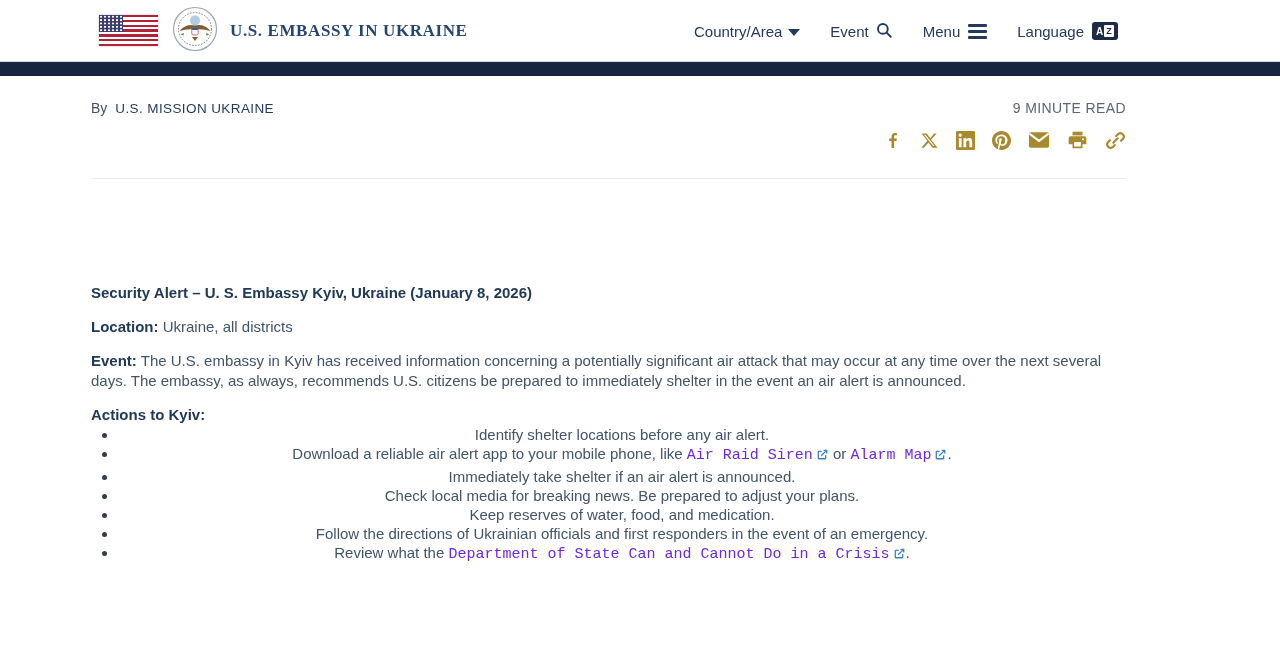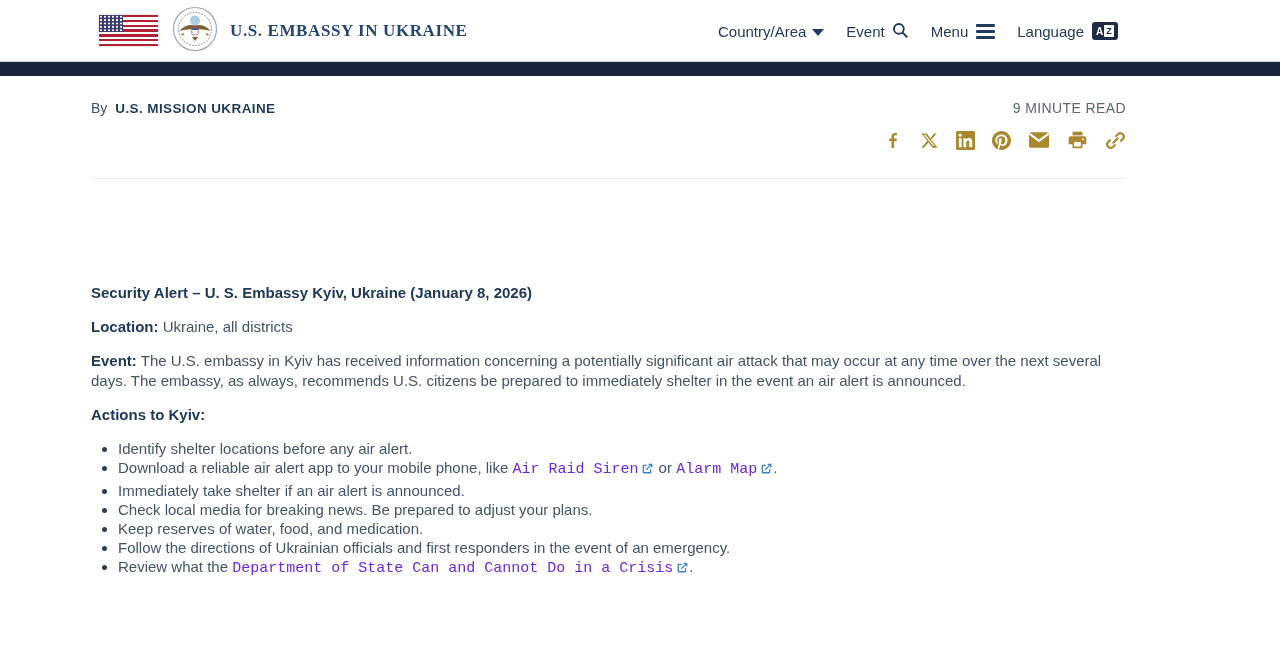--- a/index.html
+++ b/index.html
@@ -16,21 +16,21 @@
     box-shadow: 0 0 2px rgba(0,0,0,.25); }
   .us-flag .canton { position: absolute; left: 0; top: 0; width: 24px; height: 16.7px;
     background-color: #3c3b6e;
     background-image: radial-gradient(circle, #fff 0.7px, transparent 0.9px);
     background-size: 4px 3.4px; }
   .seal { margin-left: 14px; flex: 0 0 auto; }
   .site-title { margin-left: 12px; font-family: "Liberation Serif", "DejaVu Serif", serif;
     font-weight: bold; font-size: 17px; letter-spacing: 0.6px; color: #24456e; }
 
   .top-nav { position: absolute; right: 162px; top: 0; height: 62px;
-    display: flex; align-items: center; gap: 22px; }
+    display: flex; align-items: center; gap: 30px; }
   .nav-item { display: flex; align-items: center; gap: 6px; font-size: 15px;
     color: #223a5e; cursor: pointer; }
   .caret-down { width: 0; height: 0; border-left: 6px solid transparent;
     border-right: 6px solid transparent; border-top: 7px solid #223a5e; margin-top: 2px; }
   .hamburger { display: inline-flex; flex-direction: column; gap: 3px; margin-left: 2px; }
   .hamburger i { width: 19px; height: 3px; background: #223a5e; border-radius: 1px; }
   .az-badge { display: inline-flex; align-items: center; justify-content: center; gap: 1px;
     width: 26px; height: 18px; background: #1d2b45; border-radius: 3px; margin-left: 2px; }
   .az-badge .a { color: #fff; font-size: 10px; font-weight: bold; }
   .az-badge .zbox { width: 10px; height: 12px; background: #fff; border-radius: 1px;
@@ -38,39 +38,39 @@
   .az-badge .z { color: #1d2b45; font-size: 9px; font-weight: bold; }
 
   
   .navy-bar { height: 14px; background: #16243e; width: 100%; }
 
   
   .content { width: 1035px; margin-left: 91px; }
   .byline-row { margin-top: 24px; display: flex; justify-content: space-between;
     align-items: baseline; }
   .byline { font-size: 14px; color: #42505f; }
-  .byline .author { font-weight: bold; color: #1f3a57; font-size: 13.5px;
+  .byline .author { font-weight: normal; color: #1f3a57; font-size: 13.5px;
     letter-spacing: 0.4px; margin-left: 4px; }
   .read-time { font-size: 14px; color: #5b6670; letter-spacing: 0.4px; }
 
   .share-row { margin-top: 12px; display: flex; justify-content: flex-end;
     align-items: center; gap: 17px; height: 24px; }
   .share-icon { display: inline-flex; align-items: center; justify-content: center;
     cursor: pointer; }
   .share-icon svg { display: block; }
 
   .divider { margin-top: 26px; border: 0; border-top: 1px solid #ececec; width: 100%; }
 
   .pub-date { margin-top: 46px; font-size: 13px; color: #55606c; letter-spacing: 0.5px; }
 
   .article { margin-top: 104px; color: #415468; font-size: 15px; line-height: 20px; }
   .article-title { font-size: 15px; font-weight: bold; color: #203a56; }
   .article p { margin-top: 14px; }
   .lbl { font-weight: bold; color: #203a56; }
-  .article ul { margin-top: 14px; padding-left: 27px; }
+  .article ul { margin-top: 0; padding-left: 27px; text-align: center; }
   .article li { line-height: 19px; }
   .article li::marker { color: #2f3e4e; }
   a.lnk { color: #6d28d9; text-decoration: none; cursor: pointer; font-family: Liberation Mono, monospace; }
   .ext-icon { display: inline-block; vertical-align: -2px; margin-left: 3px; }
 </style>
 </head>
 <body>
 
 <header class="site-header">
   <div class="brand">

